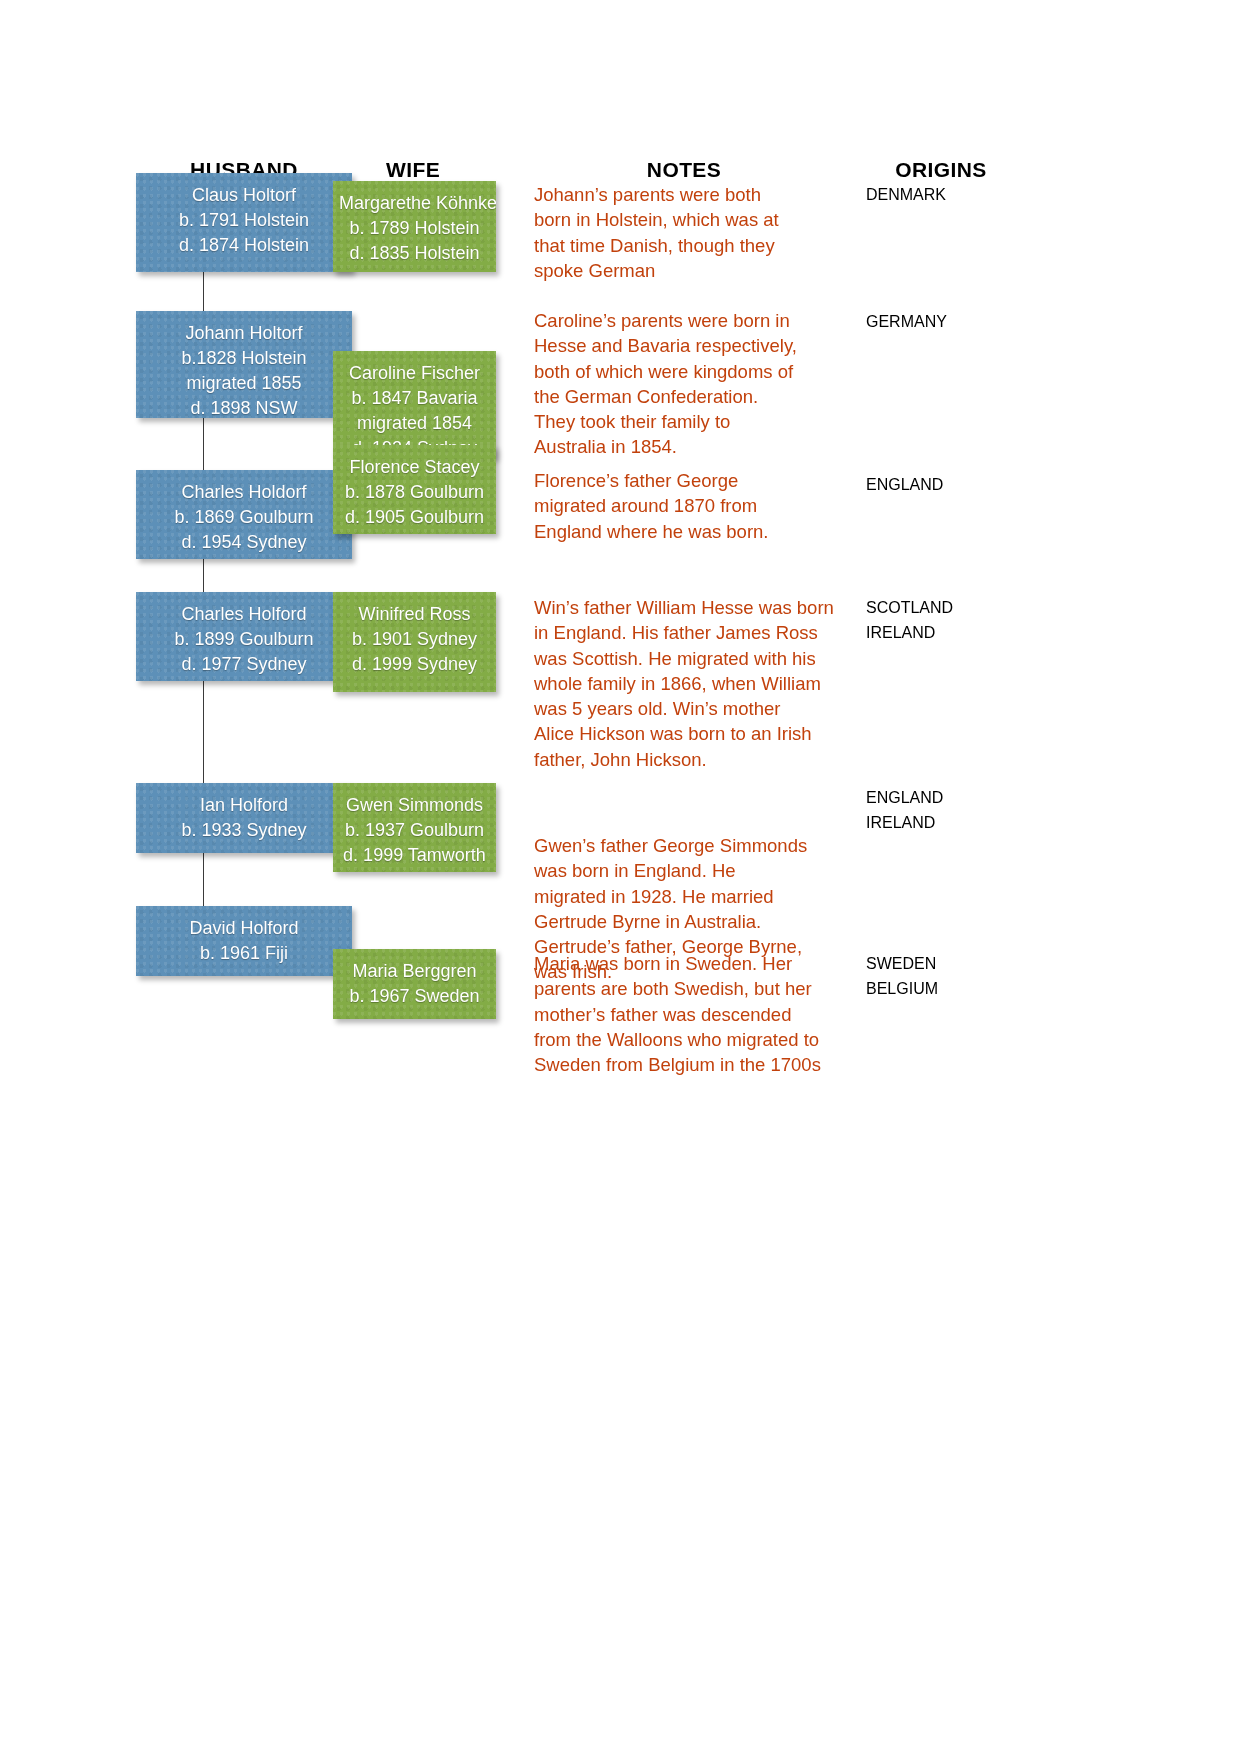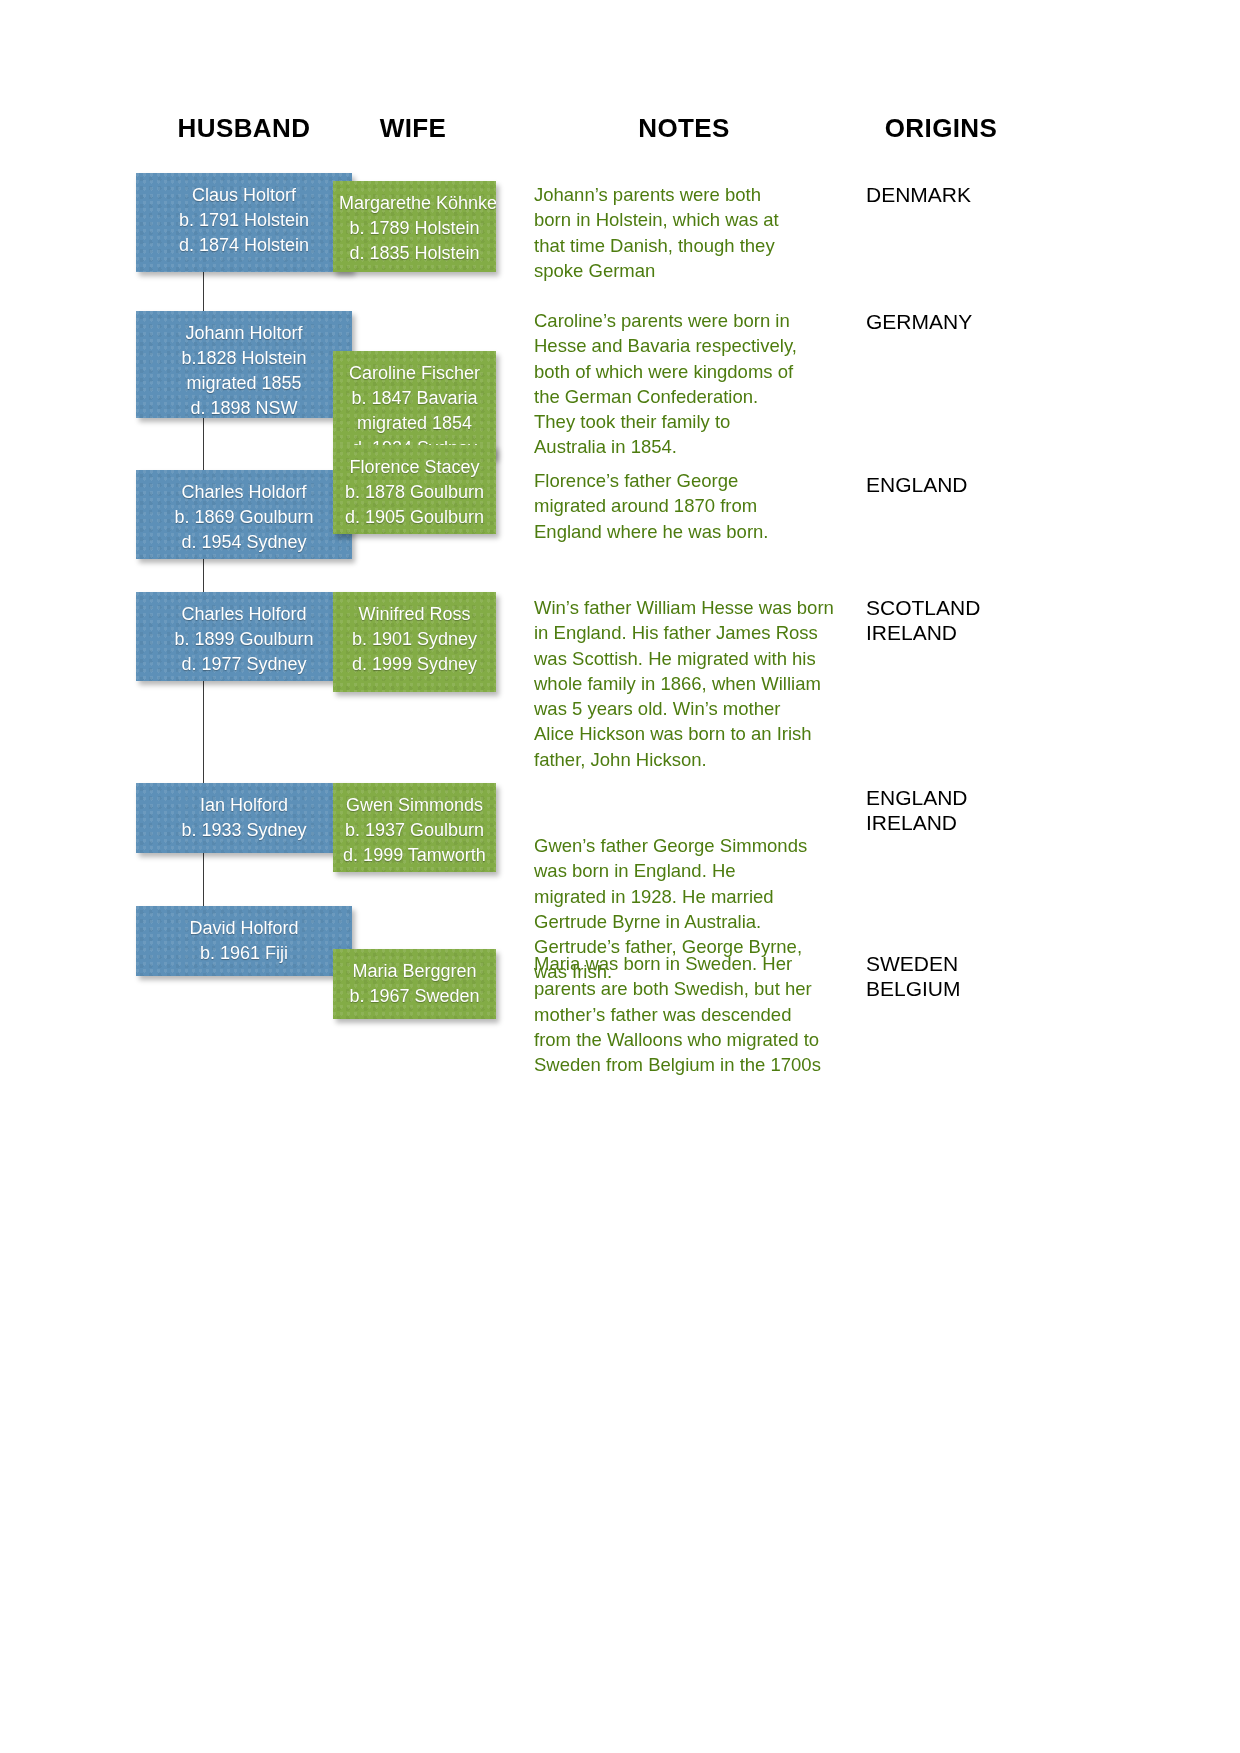--- a/index.html
+++ b/index.html
@@ -20,26 +20,27 @@
     position: absolute;
     left: 0; top: 0;
     width: 1240px;
     height: 1753px;
     background: #ffffff;
   }
 
   
   .col-head {
     position: absolute;
-    font-size: 26px;
+    font-size: 21px;
     font-weight: bold;
     letter-spacing: 0.4px;
     color: #000;
     text-align: center;
     white-space: nowrap;
+    margin-top: 45px;
   }
   #head-husband { left: 136px;  top: 113px;  width: 216px; }
   #head-wife    { left: 330px;  top: 113px;  width: 166px; }
   #head-notes   { left: 534px;  top: 113px;  width: 300px; }
   #head-origins { left: 846px;  top: 113px;  width: 190px; }
 
   
   .conn {
     position: absolute;
     background: #3a3a3a;
@@ -80,31 +81,31 @@
   }
   .pbox .pline { display: block; white-space: nowrap; }
 
   
   .notes {
     position: absolute;
     left: 534px;
     width: 312px;
     font-size: 18.5px;
     line-height: 25.3px;
-    color: #4d7c0f;
+    color: #c2410c;
     text-align: left;
   }
   .notes .nline { display: block; white-space: nowrap; }
 
   
   .origins {
     position: absolute;
     left: 866px;
     width: 180px;
-    font-size: 21px;
+    font-size: 16px;
     line-height: 25.3px;
     color: #000;
     text-align: left;
   }
   .origins .oline { display: block; white-space: nowrap; }
 </style>
 </head>
 <body>
 
 <div id="sheet">

